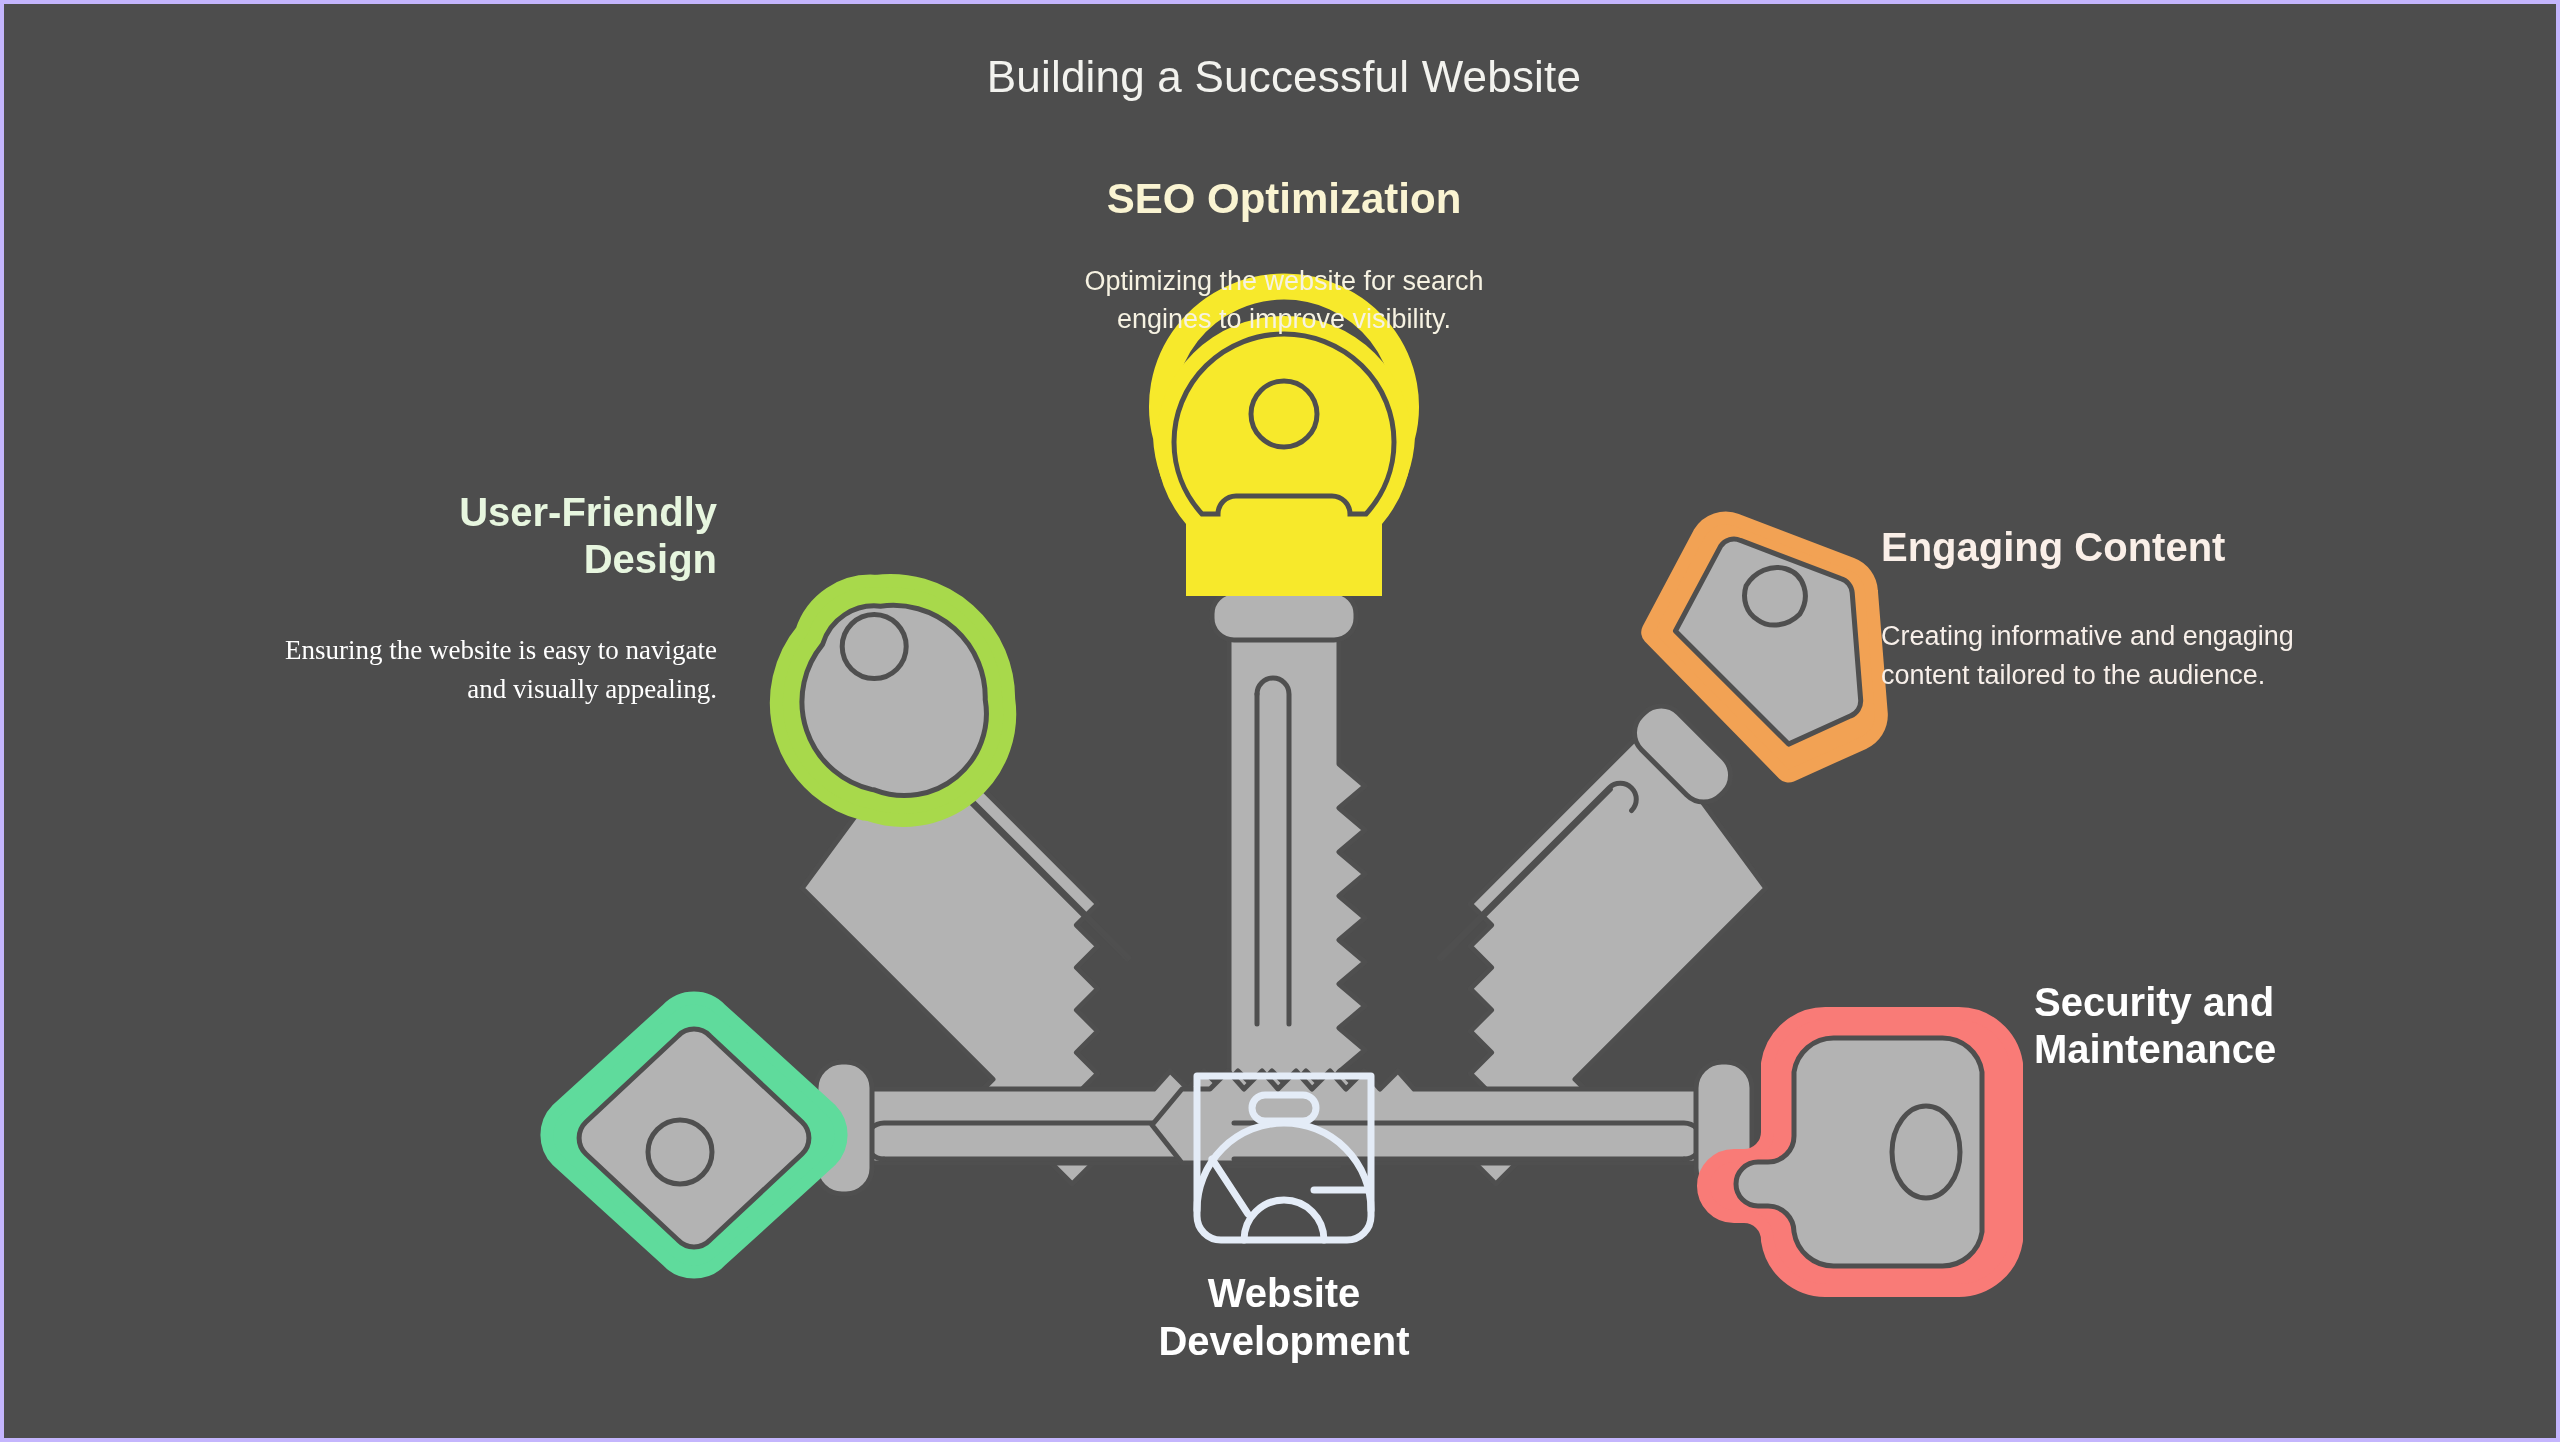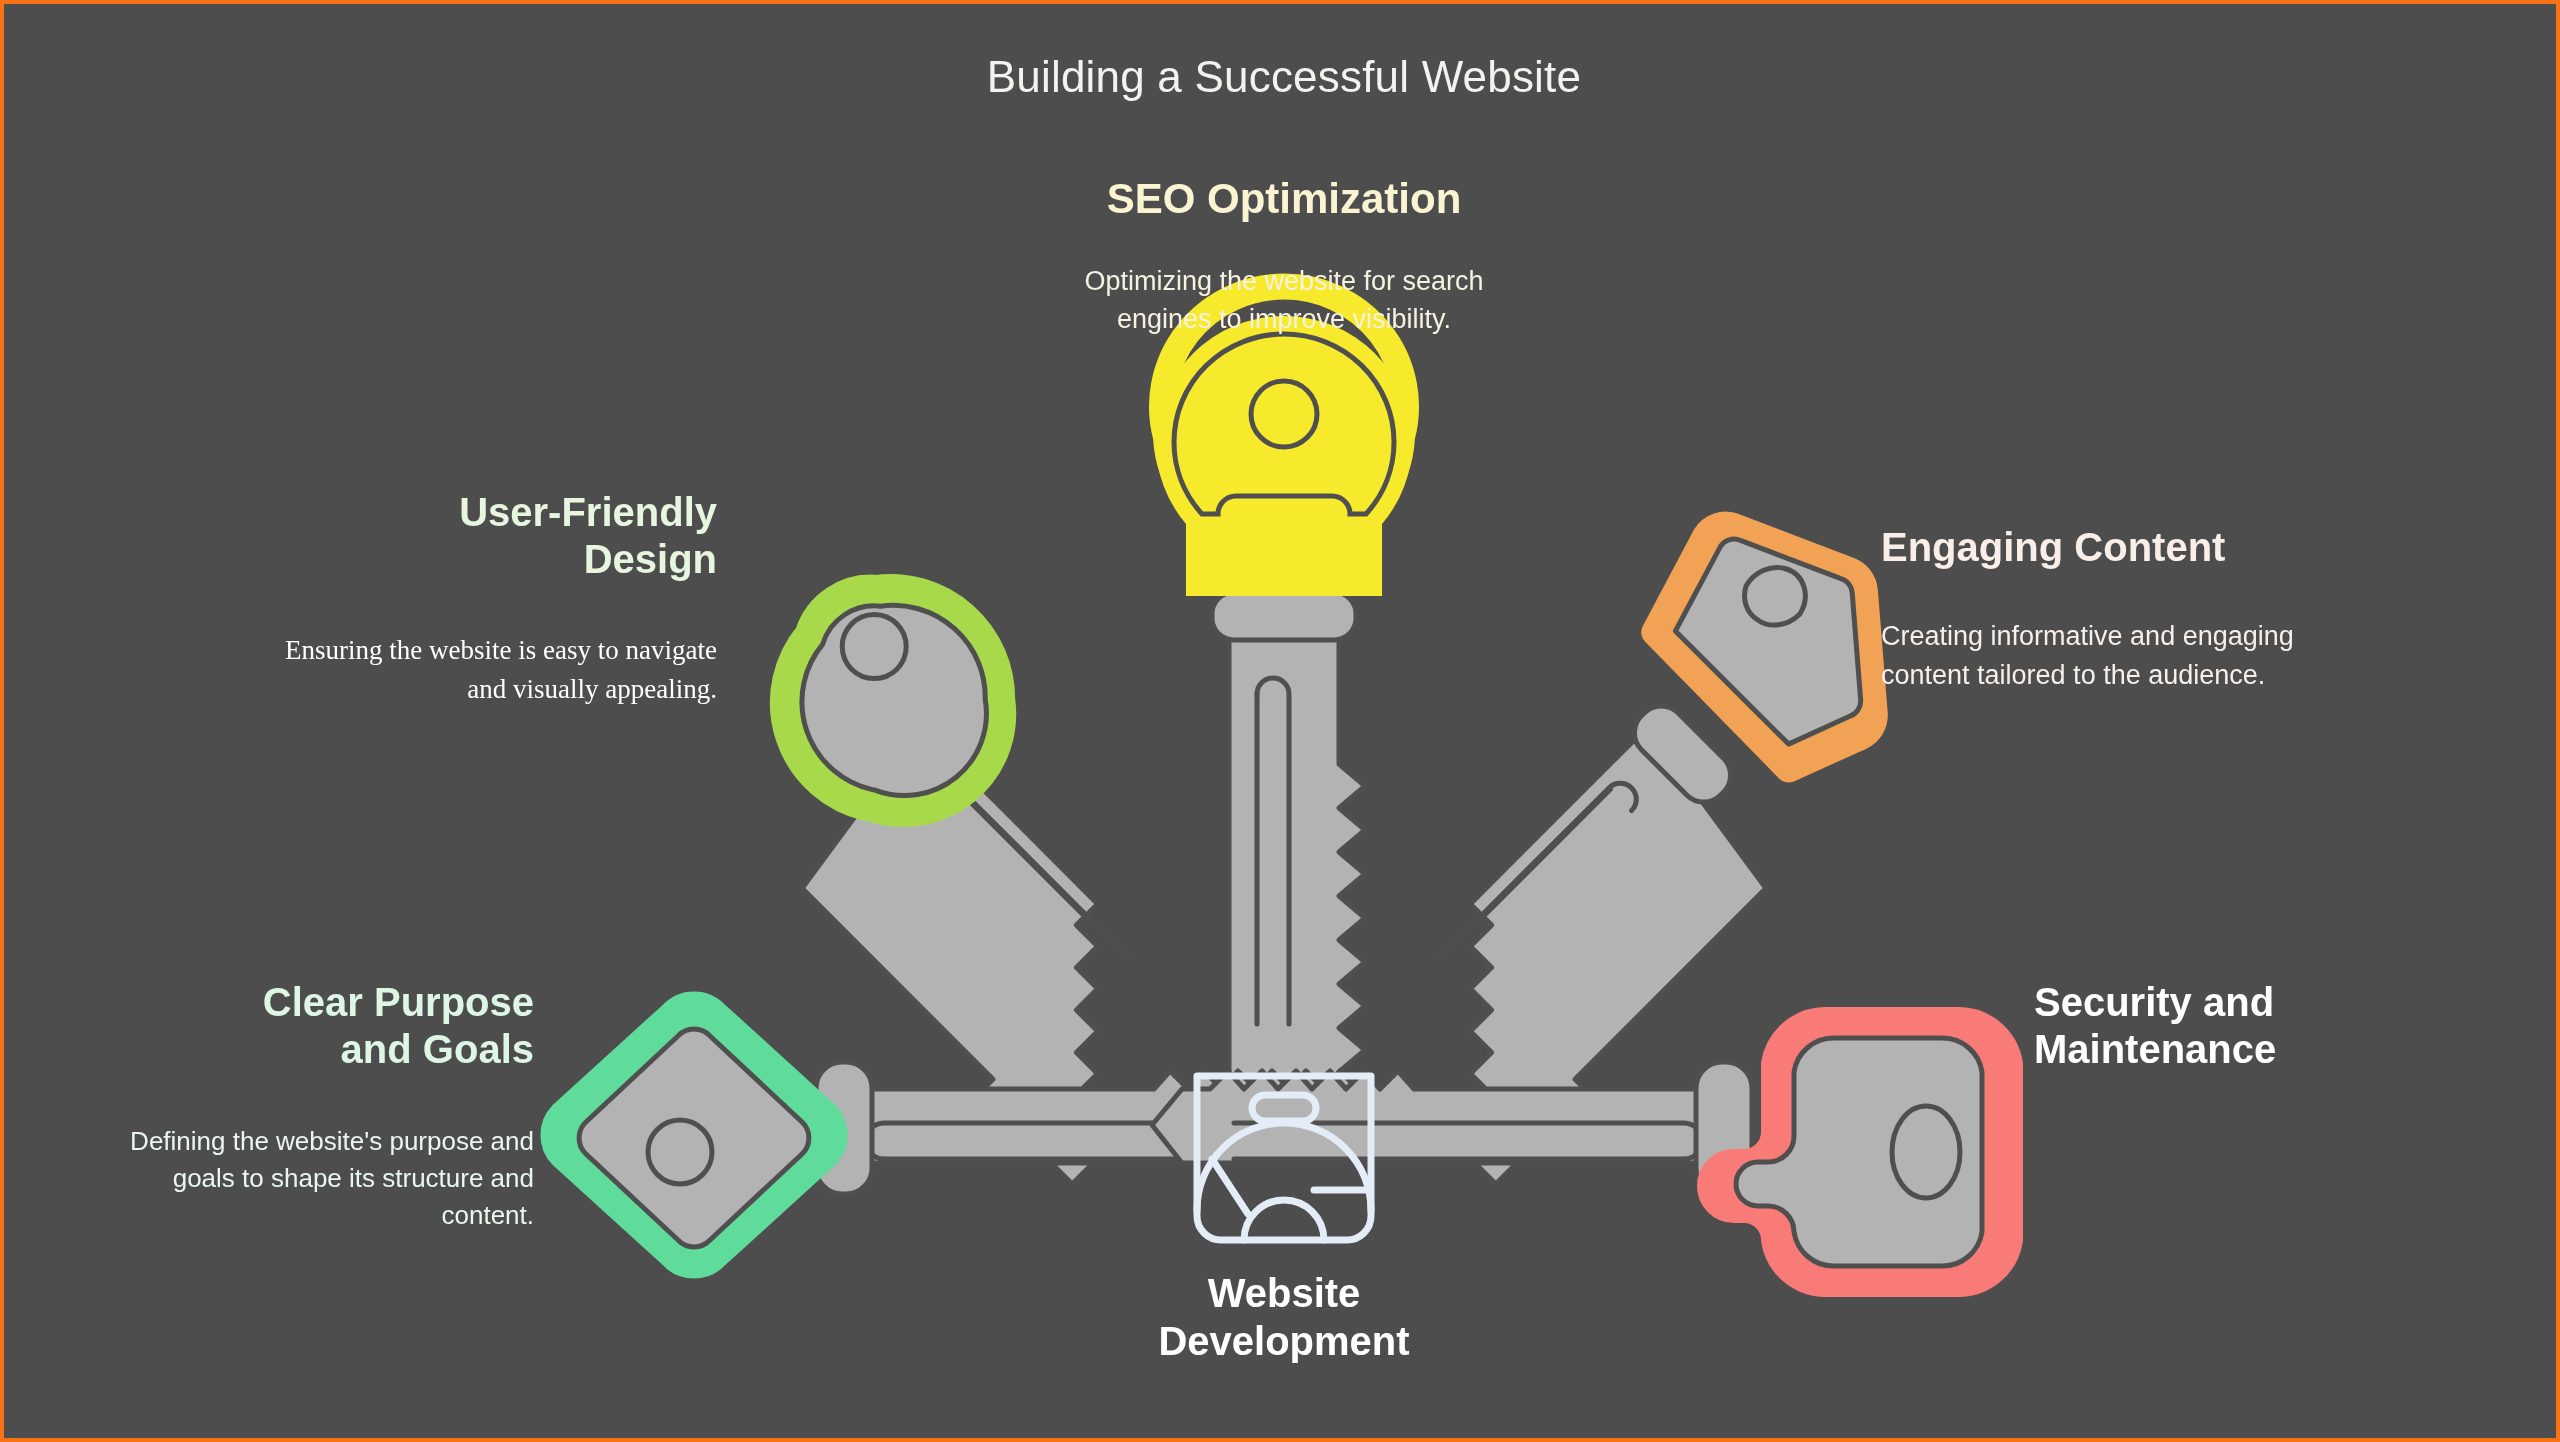--- a/index.html
+++ b/index.html
@@ -6,21 +6,21 @@
     margin: 0;
     padding: 0;
     background: #3b3b3b;
   }
   #canvas {
     position: relative;
     width: 2560px;
     height: 1442px;
     background: #4d4d4d;
     box-sizing: border-box;
-    border: 4px solid #f97316;
+    border: 4px solid #c4b5fd;
     overflow: hidden;
     font-family: "Liberation Sans", sans-serif;
     -webkit-font-smoothing: antialiased;
   }
 
   
   .chart-title {
     position: absolute;
     left: 0;
     top: 48px;
@@ -194,27 +194,20 @@
       <span>Design</span>
     </div>
     <div class="desc">Ensuring the website is easy to navigate and visually appealing.</div>
   </div>
 
   <div class="node" id="node-eng">
     <div class="heading">Engaging Content</div>
     <div class="desc">Creating informative and engaging content tailored to the audience.</div>
   </div>
 
-  <div class="node" id="node-cpg">
-    <div class="heading">
-      <span>Clear Purpose</span><br>
-      <span>and Goals</span>
-    </div>
-    <div class="desc">Defining the website's purpose and goals to shape its structure and content.</div>
-  </div>
 
   <div class="node" id="node-sec">
     <div class="heading">
       <span>Security and</span><br>
       <span>Maintenance</span>
     </div>
   </div>
 
   <div class="node" id="node-center">
     <div class="heading">

